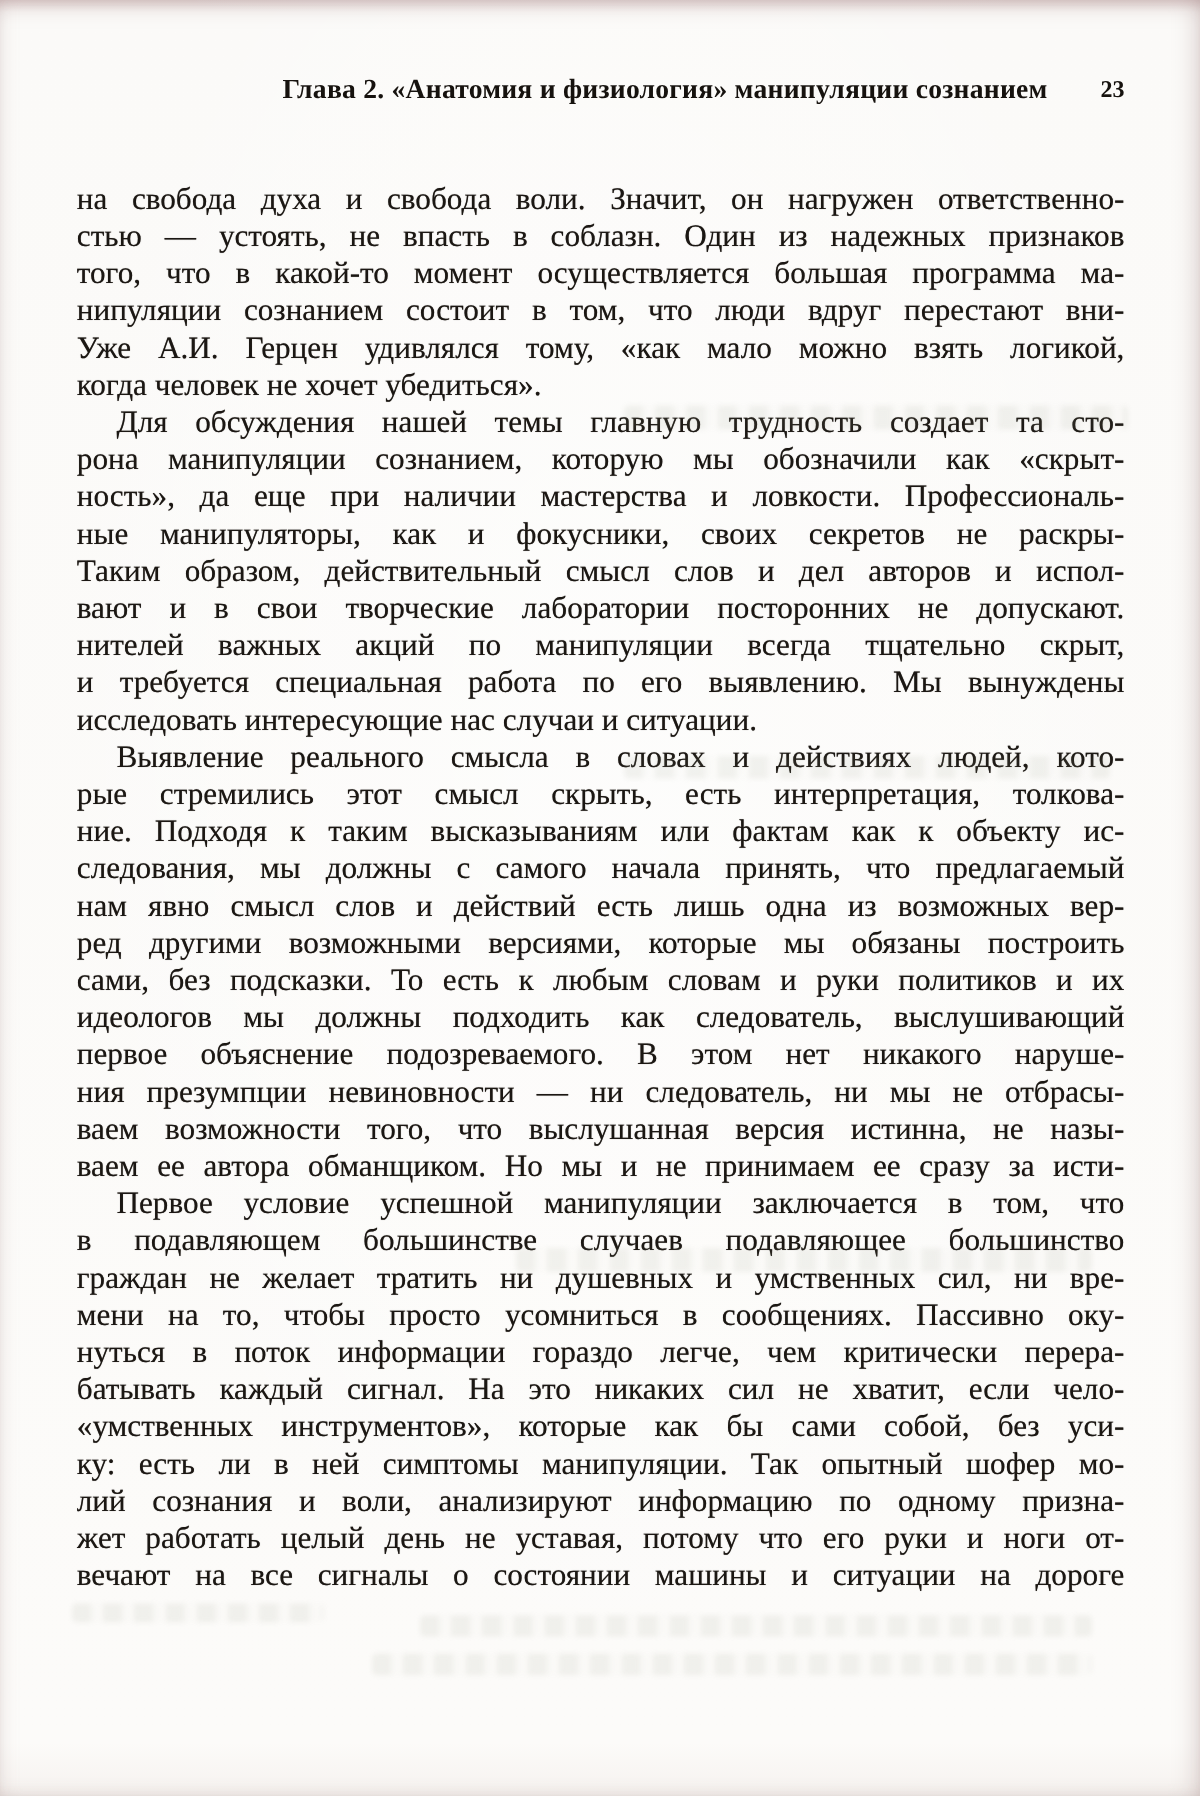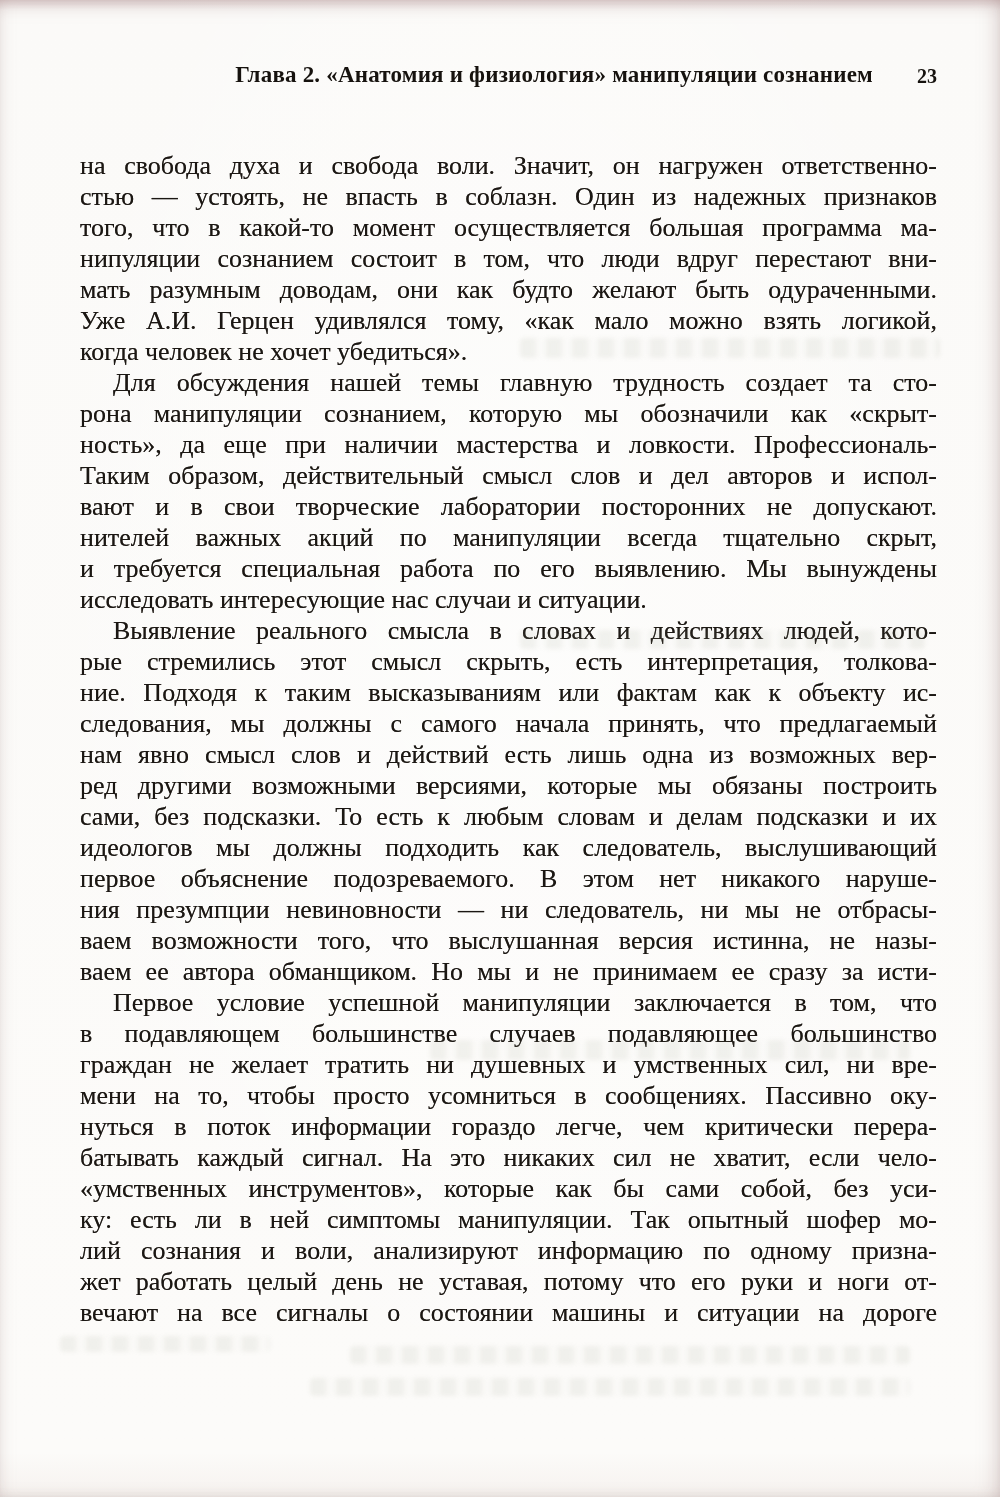--- a/index.html
+++ b/index.html
@@ -24,21 +24,21 @@
     font-family: "Liberation Serif", "DejaVu Serif", serif;
     color: #1b1713;
   }
   .running-head {
     position: absolute;
     top: 62px;
     left: 64px;
     width: 873px;
     display: flex;
     justify-content: flex-end;
-    align-items: flex-end;
+    align-items: center;
     gap: 44px;
   }
   .running-title {
     font-size: 23px;
     font-weight: 700;
     letter-spacing: 0.2px;
     white-space: nowrap;
     color: #16120e;
   }
   .page-number {
@@ -53,21 +53,20 @@
     width: 873px;
     font-size: 26px;
     line-height: 31px;
     text-shadow: 0 0 0.6px rgba(24,18,12,0.65);
   }
   .line {
     height: 31px;
     overflow: hidden;
     text-align: justify;
     text-align-last: justify;
-    margin-left: 16px;
   }
   .line.last {
     text-align-last: left;
   }
   .line.indent {
     padding-left: 33px;
   }
   
   .ghost {
     position: absolute;
@@ -89,38 +88,38 @@
   <div class="running-head">
     <span class="running-title">Глава 2. «Анатомия и физиология» манипуляции сознанием</span>
     <span class="page-number">23</span>
   </div>
 
   <div class="body-text">
       <div class="line">на свобода духа и свобода воли. Значит, он нагружен ответственно-</div>
       <div class="line">стью — устоять, не впасть в соблазн. Один из надежных признаков</div>
       <div class="line">того, что в какой-то момент осуществляется большая программа ма-</div>
       <div class="line">нипуляции сознанием состоит в том, что люди вдруг перестают вни-</div>
-      <div class="line">мать разумным доводам, они как будто желают быть одураченными.</div>
       <div class="line">Уже А.И. Герцен удивлялся тому, «как мало можно взять логикой,</div>
       <div class="line last">когда человек не хочет убедиться».</div>
       <div class="line indent">Для обсуждения нашей темы главную трудность создает та сто-</div>
       <div class="line">рона манипуляции сознанием, которую мы обозначили как «скрыт-</div>
       <div class="line">ность», да еще при наличии мастерства и ловкости. Профессиональ-</div>
+      <div class="line">ные манипуляторы, как и фокусники, своих секретов не раскры-</div>
       <div class="line">Таким образом, действительный смысл слов и дел авторов и испол-</div>
       <div class="line">вают и в свои творческие лаборатории посторонних не допускают.</div>
       <div class="line">нителей важных акций по манипуляции всегда тщательно скрыт,</div>
       <div class="line">и требуется специальная работа по его выявлению. Мы вынуждены</div>
       <div class="line last">исследовать интересующие нас случаи и ситуации.</div>
       <div class="line indent">Выявление реального смысла в словах и действиях людей, кото-</div>
       <div class="line">рые стремились этот смысл скрыть, есть интерпретация, толкова-</div>
       <div class="line">ние. Подходя к таким высказываниям или фактам как к объекту ис-</div>
       <div class="line">следования, мы должны с самого начала принять, что предлагаемый</div>
       <div class="line">нам явно смысл слов и действий есть лишь одна из возможных вер-</div>
       <div class="line">ред другими возможными версиями, которые мы обязаны построить</div>
-      <div class="line">сами, без подсказки. То есть к любым словам и делам подсказки и их</div>
+      <div class="line">сами, без подсказки. То есть к любым словам и руки политиков и их</div>
       <div class="line">идеологов мы должны подходить как следователь, выслушивающий</div>
       <div class="line">первое объяснение подозреваемого. В этом нет никакого наруше-</div>
       <div class="line">ния презумпции невиновности — ни следователь, ни мы не отбрасы-</div>
       <div class="line">ваем возможности того, что выслушанная версия истинна, не назы-</div>
       <div class="line">ваем ее автора обманщиком. Но мы и не принимаем ее сразу за исти-</div>
       <div class="line indent">Первое условие успешной манипуляции заключается в том, что</div>
       <div class="line">в подавляющем большинстве случаев подавляющее большинство</div>
       <div class="line">граждан не желает тратить ни душевных и умственных сил, ни вре-</div>
       <div class="line">мени на то, чтобы просто усомниться в сообщениях. Пассивно оку-</div>
       <div class="line">нуться в поток информации гораздо легче, чем критически перера-</div>

